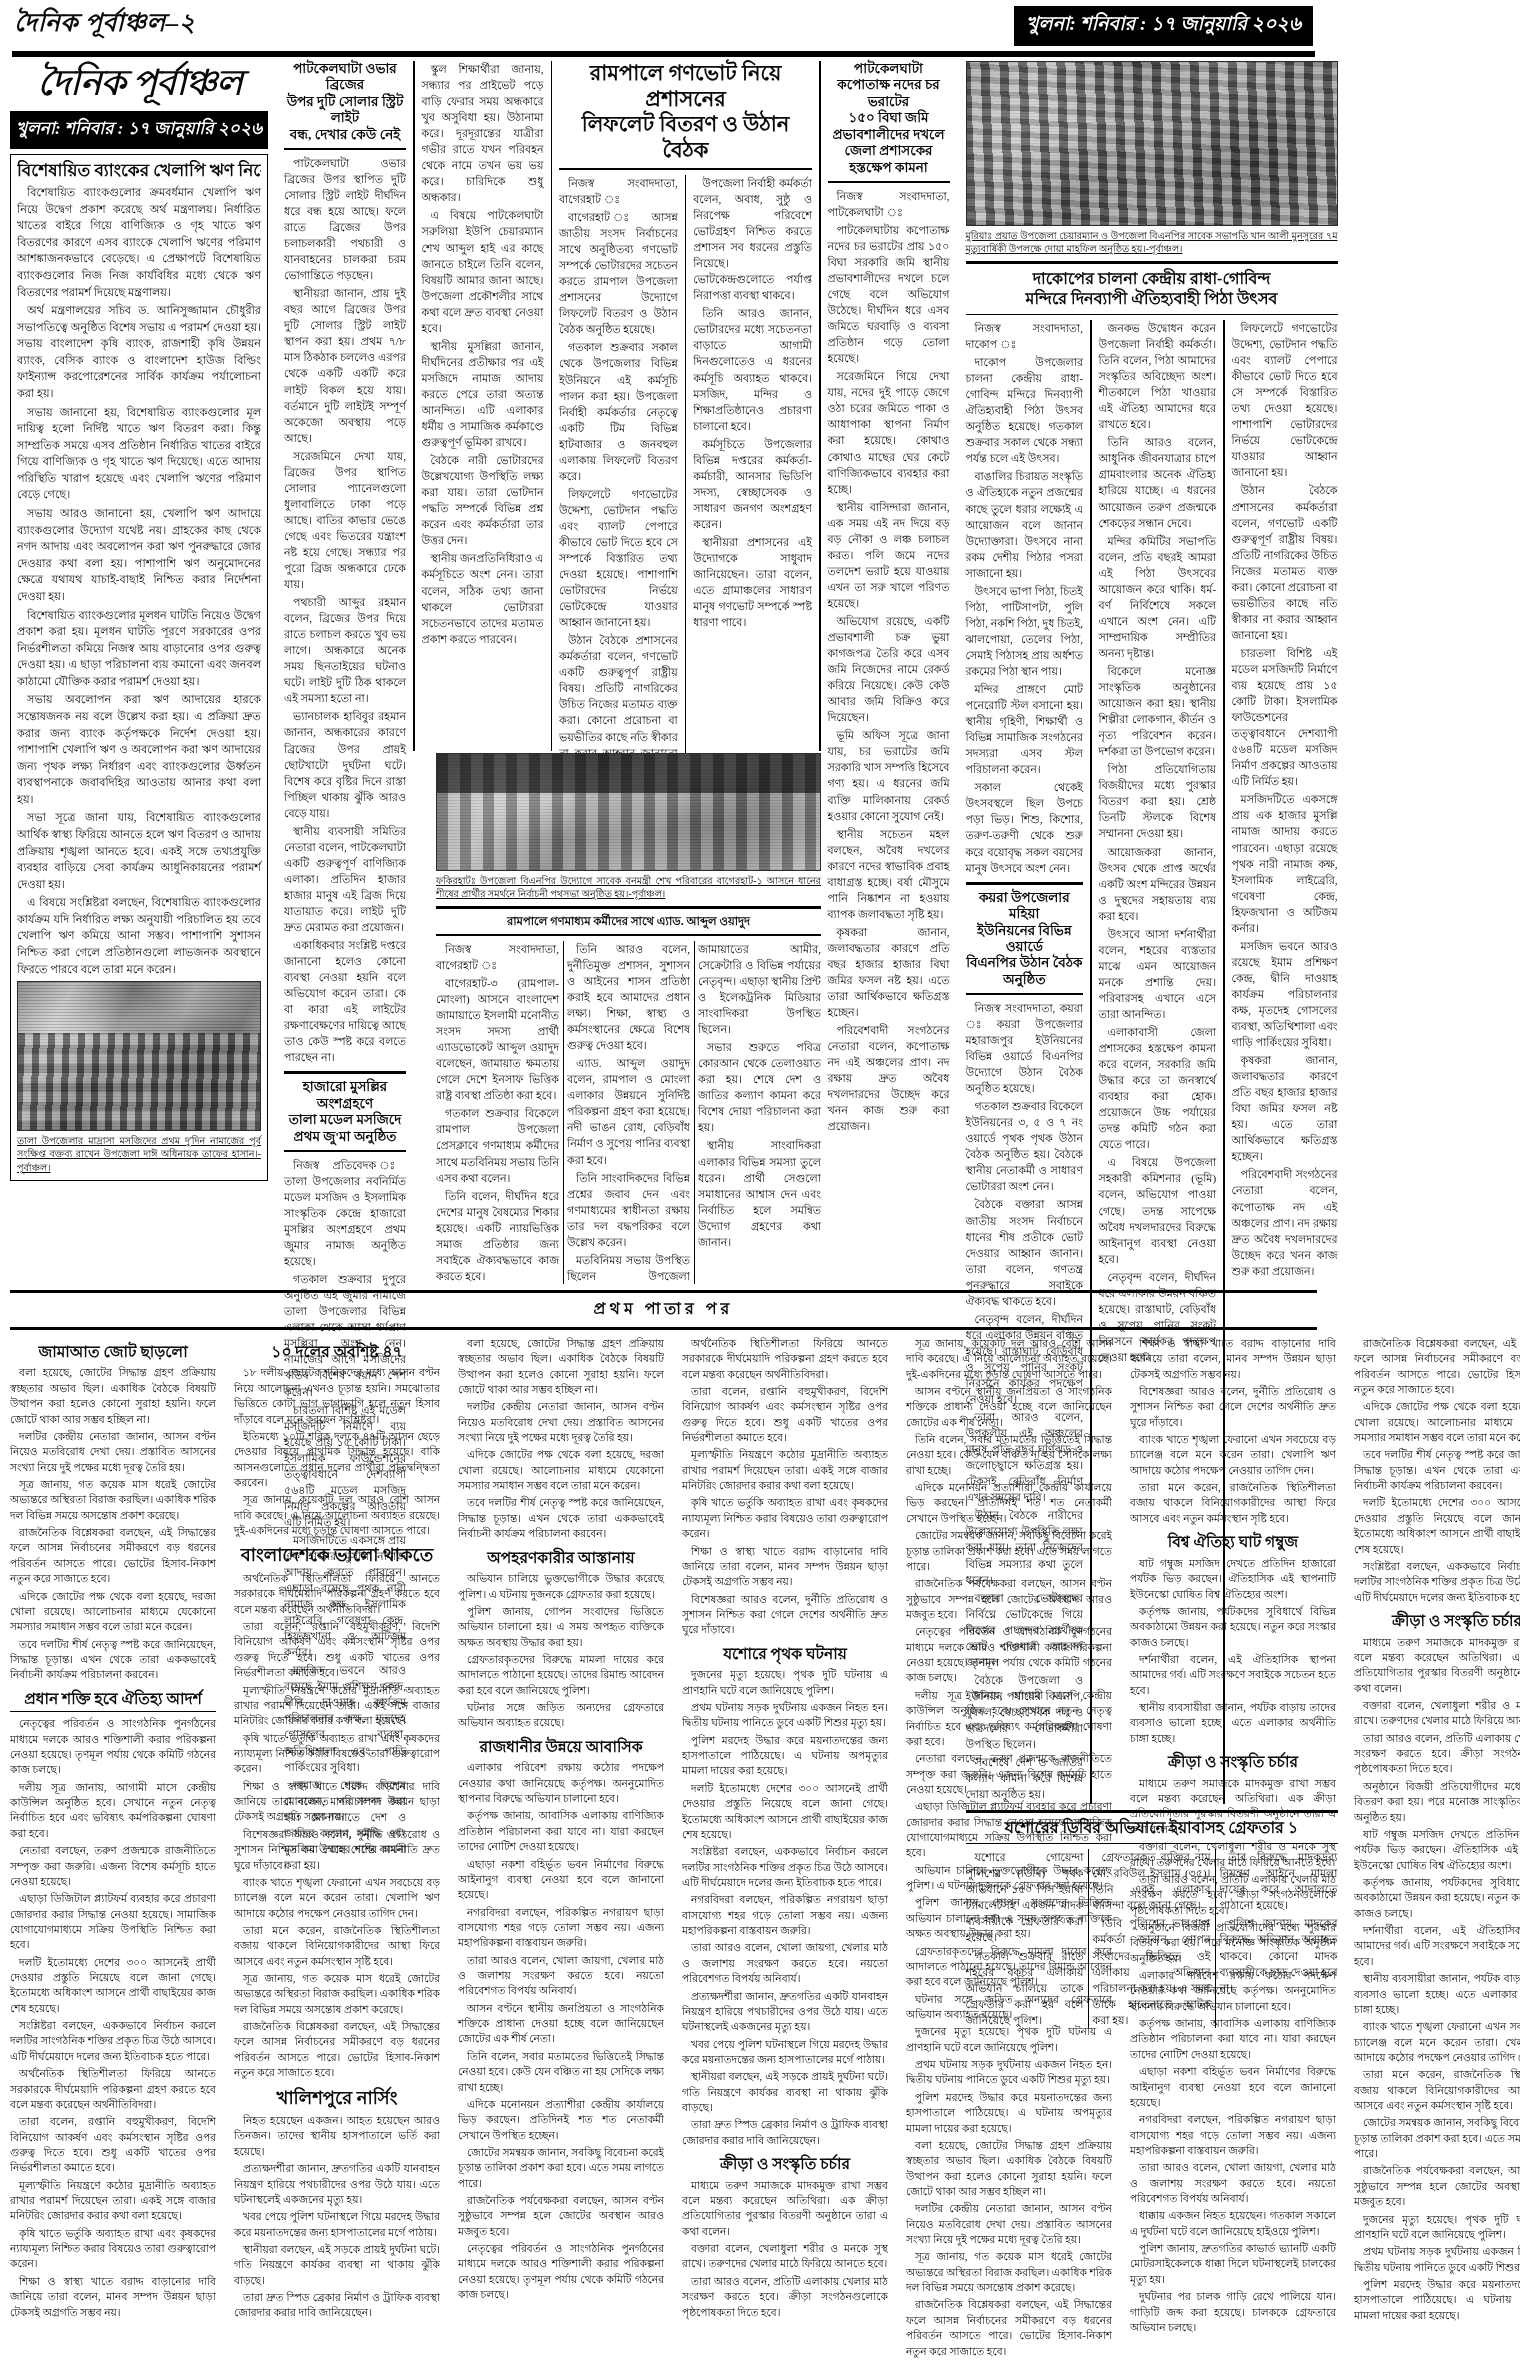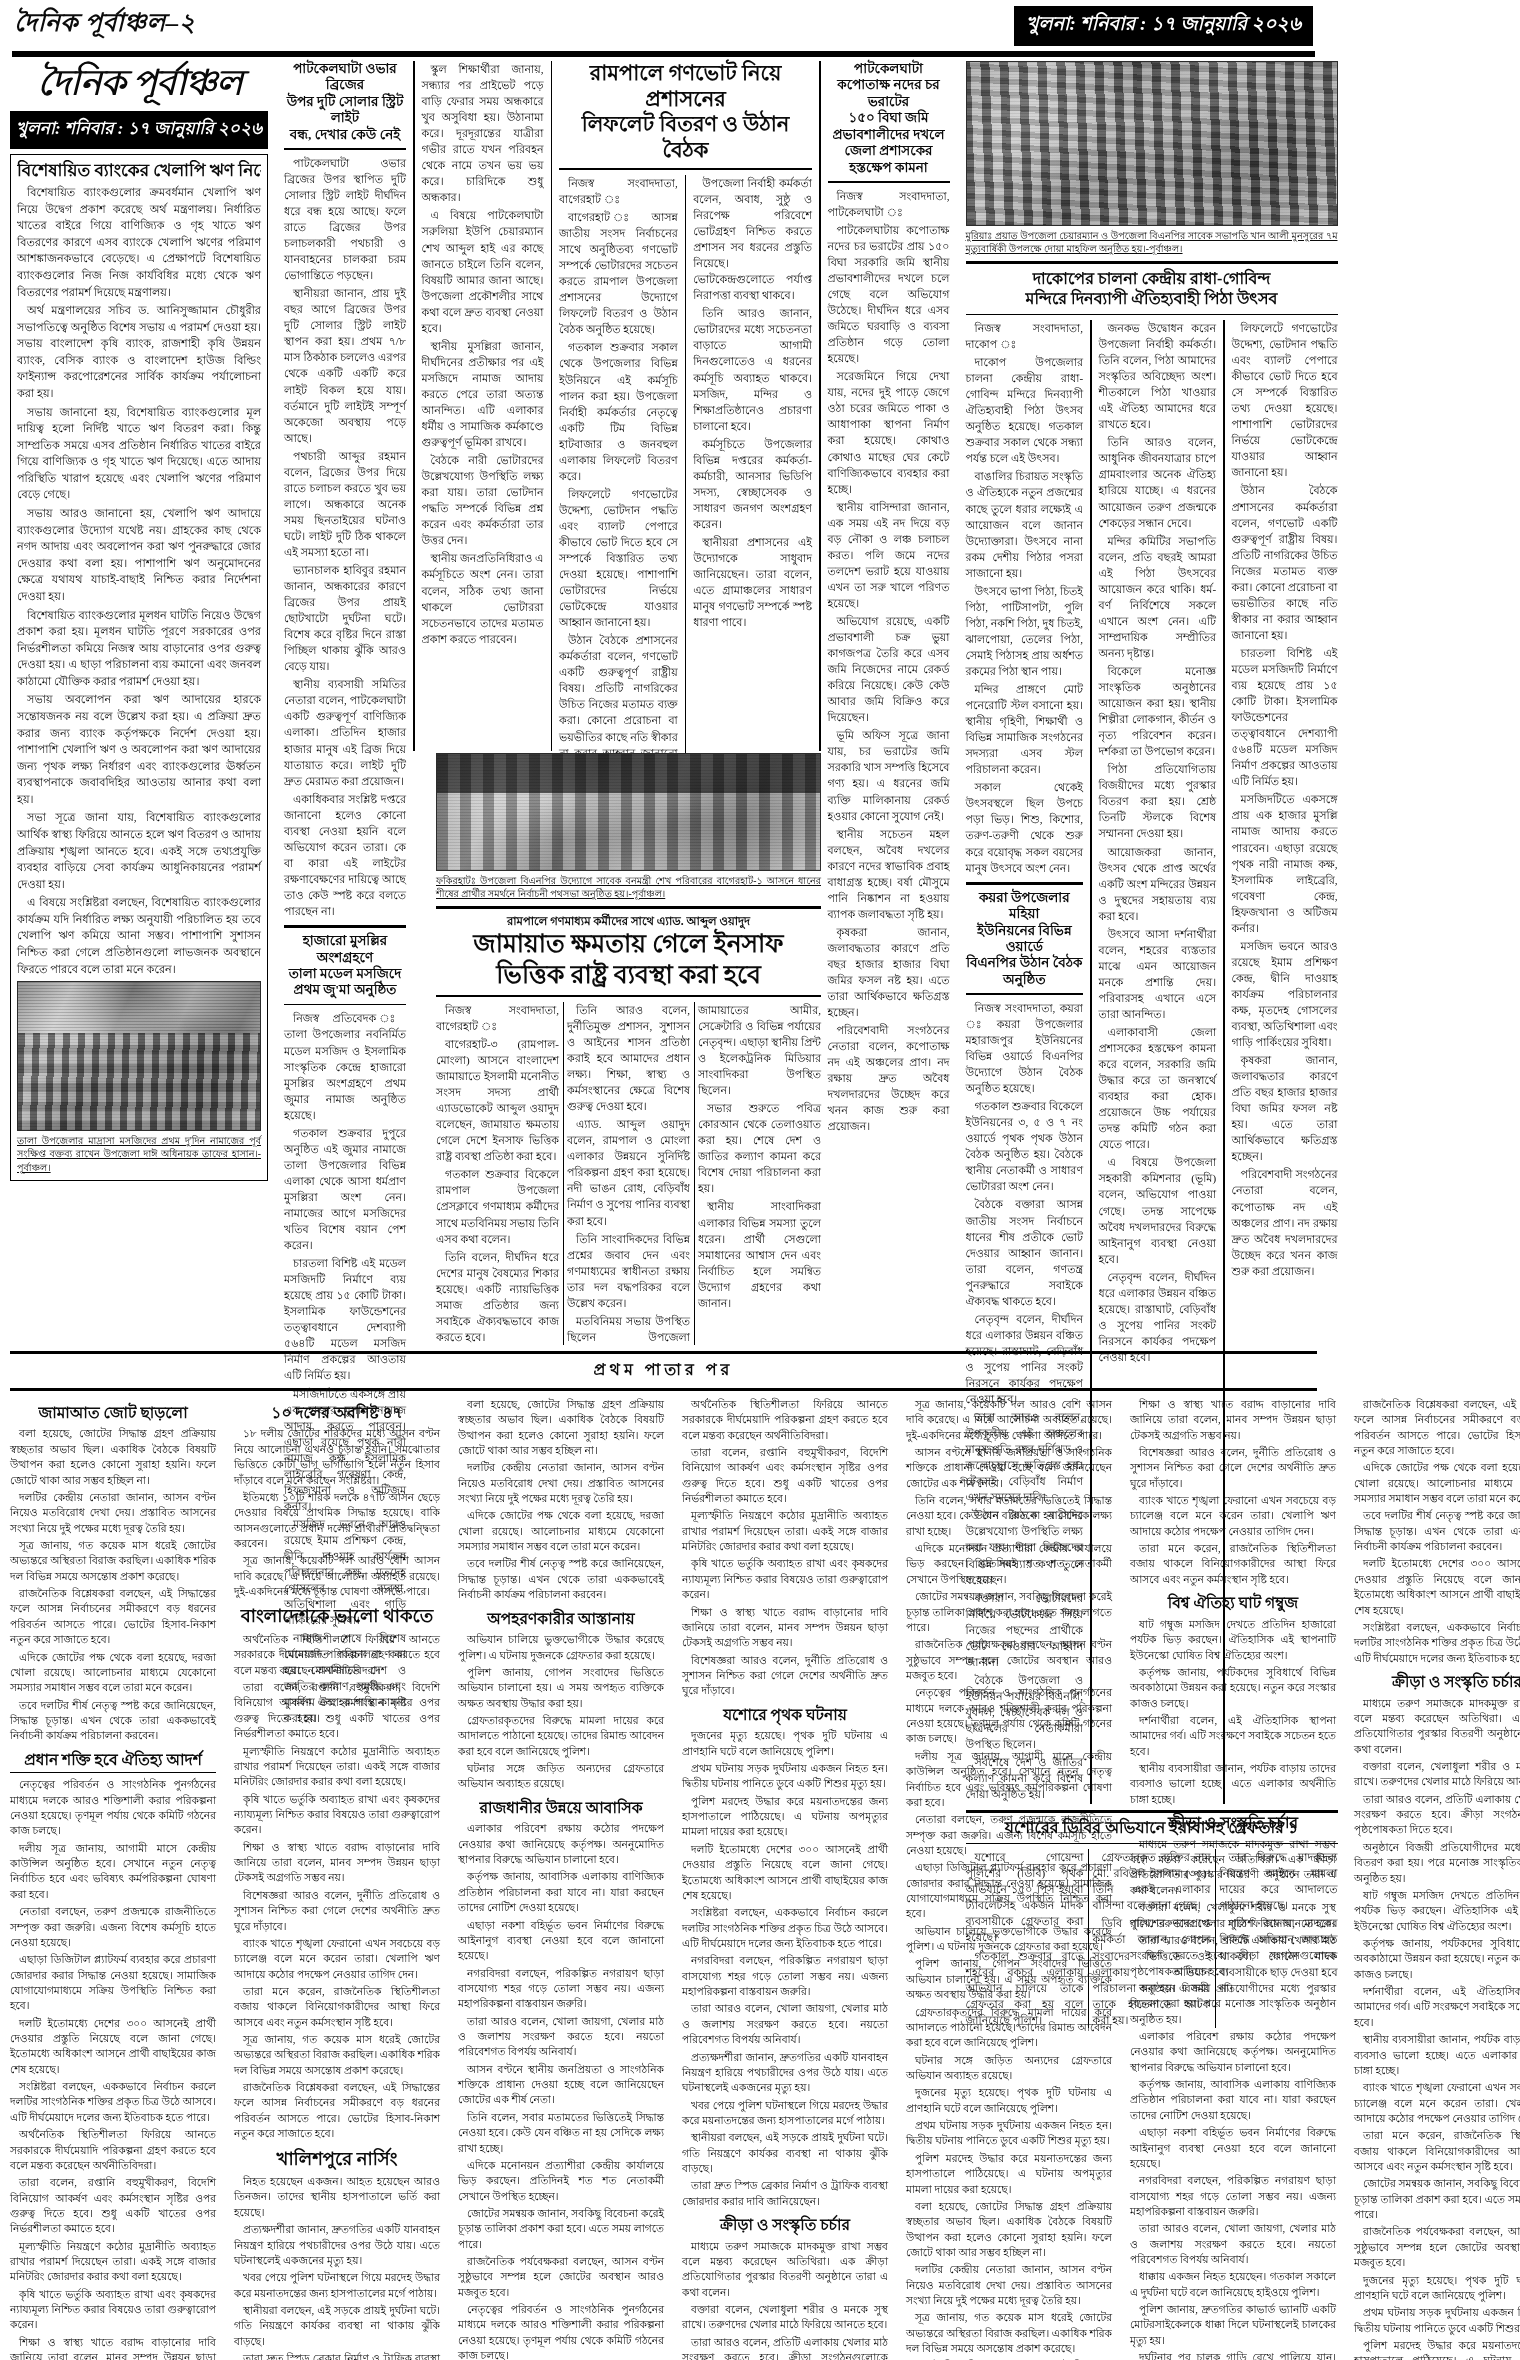--- a/index.html
+++ b/index.html
@@ -208,20 +208,21 @@
       <div class="c c2">
         <div class="hl-center hl-s">
           <div>পাটকেলঘাটা ওভার ব্রিজের</div>
           <div>উপর দুটি সোলার স্ট্রিট লাইট</div>
           <div>বন্ধ, দেখার কেউ নেই</div>
         </div>
         <div class="sep-line"></div>
         <div class="tcol">
           <p>পাটকেলঘাটা ওভার ব্রিজের উপর স্থাপিত দুটি সোলার স্ট্রিট লাইট দীর্ঘদিন ধরে বন্ধ হয়ে আছে। ফলে রাতে ব্রিজের উপর চলাচলকারী পথচারী ও যানবাহনের চালকরা চরম ভোগান্তিতে পড়ছেন।</p>
           <p>স্থানীয়রা জানান, প্রায় দুই বছর আগে ব্রিজের উপর দুটি সোলার স্ট্রিট লাইট স্থাপন করা হয়। প্রথম ৭/৮ মাস ঠিকঠাক চললেও এরপর থেকে একটি একটি করে লাইট বিকল হয়ে যায়। বর্তমানে দুটি লাইটই সম্পূর্ণ অকেজো অবস্থায় পড়ে আছে।</p>
+          <p>সরেজমিনে দেখা যায়, ব্রিজের উপর স্থাপিত সোলার প্যানেলগুলো ধুলাবালিতে ঢাকা পড়ে আছে। বাতির কাভার ভেঙে গেছে এবং ভিতরের যন্ত্রাংশ নষ্ট হয়ে গেছে। সন্ধ্যার পর পুরো ব্রিজ অন্ধকারে ঢেকে যায়।</p>
           <p>পথচারী আব্দুর রহমান বলেন, ব্রিজের উপর দিয়ে রাতে চলাচল করতে খুব ভয় লাগে। অন্ধকারে অনেক সময় ছিনতাইয়ের ঘটনাও ঘটে। লাইট দুটি ঠিক থাকলে এই সমস্যা হতো না।</p>
           <p>ভ্যানচালক হাবিবুর রহমান জানান, অন্ধকারের কারণে ব্রিজের উপর প্রায়ই ছোটখাটো দুর্ঘটনা ঘটে। বিশেষ করে বৃষ্টির দিনে রাস্তা পিচ্ছিল থাকায় ঝুঁকি আরও বেড়ে যায়।</p>
           <p>স্থানীয় ব্যবসায়ী সমিতির নেতারা বলেন, পাটকেলঘাটা একটি গুরুত্বপূর্ণ বাণিজ্যিক এলাকা। প্রতিদিন হাজার হাজার মানুষ এই ব্রিজ দিয়ে যাতায়াত করে। লাইট দুটি দ্রুত মেরামত করা প্রয়োজন।</p>
           <p>একাধিকবার সংশ্লিষ্ট দপ্তরে জানানো হলেও কোনো ব্যবস্থা নেওয়া হয়নি বলে অভিযোগ করেন তারা। কে বা কারা এই লাইটের রক্ষণাবেক্ষণের দায়িত্বে আছে তাও কেউ স্পষ্ট করে বলতে পারছেন না।</p>
         </div>
         <div class="sep-line-2"></div>
         <div class="hl-center hl-s">
           <div>হাজারো মুসল্লির অংশগ্রহণে</div>
           <div>তালা মডেল মসজিদে</div>
           <div>প্রথম জু'মা অনুষ্ঠিত</div>
@@ -377,24 +378,20 @@
   </div>
 
   <div style="display:flex;gap:23px;margin-top:2px;align-items:center;">
     <div style="width:258px;flex:none;"></div>
     <div style="width:122px;flex:none;"></div>
     <div style="width:385px;flex:none;">
       <div class="photo photo-stage" style="height:118px;"></div>
       <div class="caption">ফকিরহাটঃ উপজেলা বিএনপির উদ্যোগে সাবেক বনমন্ত্রী শেখ পরিবারের বাগেরহাট-১ আসনে ধানের শীষের প্রার্থীর সমর্থনে নির্বাচনী পথসভা অনুষ্ঠিত হয়।-পূর্বাঞ্চল।</div>
       <div class="sep-line-2"></div>
       <div class="kicker">রামপালে গণমাধ্যম কর্মীদের সাথে এ্যাড. আব্দুল ওয়াদুদ</div>
-      <div class="hl-center hl-xl">
-        <div>জামায়াত ক্ষমতায় গেলে ইনসাফ</div>
-        <div>ভিত্তিক রাষ্ট্র ব্যবস্থা করা হবে</div>
-      </div>
       <div class="sep-line"></div>
       <div class="tcol" style="column-count:3;column-gap:8px;column-rule:1px solid #000;">
         <p>নিজস্ব সংবাদদাতা, বাগেরহাট ঃ</p>
         <p>বাগেরহাট-৩ (রামপাল-মোংলা) আসনে বাংলাদেশ জামায়াতে ইসলামী মনোনীত সংসদ সদস্য প্রার্থী এ্যাডভোকেট আব্দুল ওয়াদুদ বলেছেন, জামায়াত ক্ষমতায় গেলে দেশে ইনসাফ ভিত্তিক রাষ্ট্র ব্যবস্থা প্রতিষ্ঠা করা হবে।</p>
         <p>গতকাল শুক্রবার বিকেলে রামপাল উপজেলা প্রেসক্লাবে গণমাধ্যম কর্মীদের সাথে মতবিনিময় সভায় তিনি এসব কথা বলেন।</p>
         <p>তিনি বলেন, দীর্ঘদিন ধরে দেশের মানুষ বৈষম্যের শিকার হয়েছে। একটি ন্যায়ভিত্তিক সমাজ প্রতিষ্ঠার জন্য সবাইকে ঐক্যবদ্ধভাবে কাজ করতে হবে।</p>
         <p>তিনি আরও বলেন, দুর্নীতিমুক্ত প্রশাসন, সুশাসন ও আইনের শাসন প্রতিষ্ঠা করাই হবে আমাদের প্রধান লক্ষ্য। শিক্ষা, স্বাস্থ্য ও কর্মসংস্থানের ক্ষেত্রে বিশেষ গুরুত্ব দেওয়া হবে।</p>
         <p>এ্যাড. আব্দুল ওয়াদুদ বলেন, রামপাল ও মোংলা এলাকার উন্নয়নে সুনির্দিষ্ট পরিকল্পনা গ্রহণ করা হয়েছে। নদী ভাঙন রোধ, বেড়িবাঁধ নির্মাণ ও সুপেয় পানির ব্যবস্থা করা হবে।</p>
         <p>তিনি সাংবাদিকদের বিভিন্ন প্রশ্নের জবাব দেন এবং গণমাধ্যমের স্বাধীনতা রক্ষায় তার দল বদ্ধপরিকর বলে উল্লেখ করেন।</p>
         <p>মতবিনিময় সভায় উপস্থিত ছিলেন উপজেলা জামায়াতের আমীর, সেক্রেটারি ও বিভিন্ন পর্যায়ের নেতৃবৃন্দ। এছাড়া স্থানীয় প্রিন্ট ও ইলেকট্রনিক মিডিয়ার সাংবাদিকরা উপস্থিত ছিলেন।</p>

